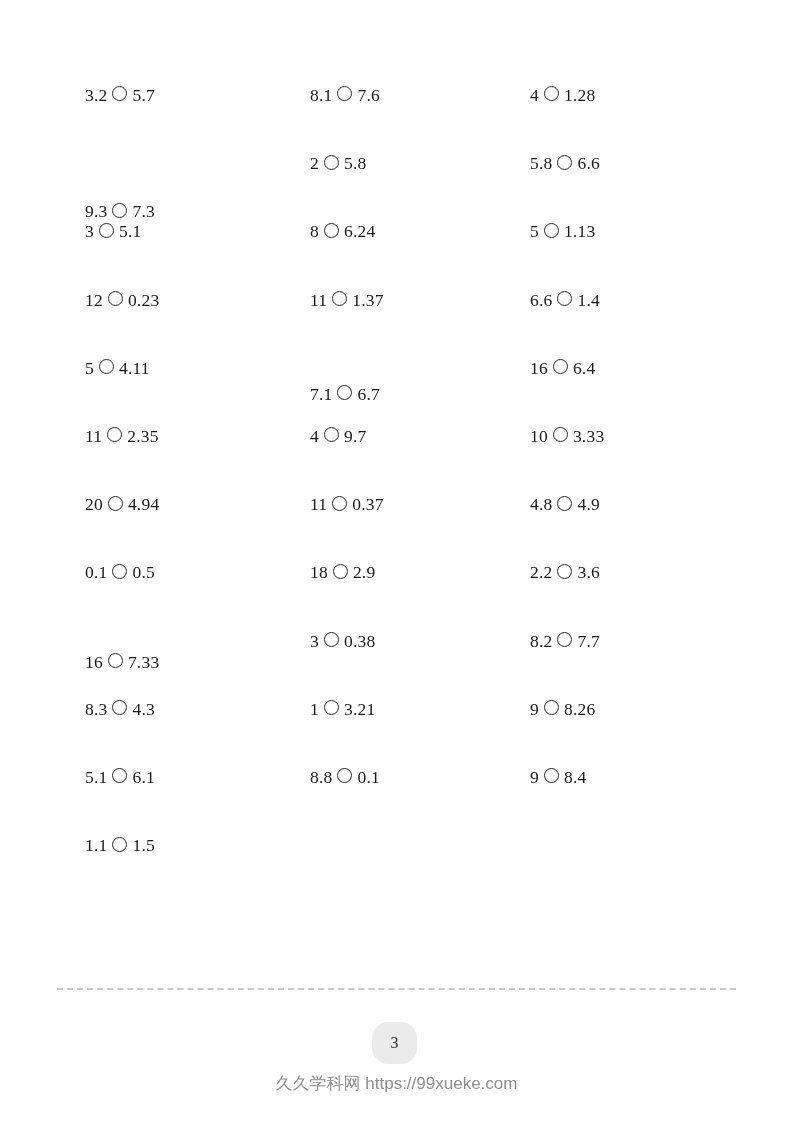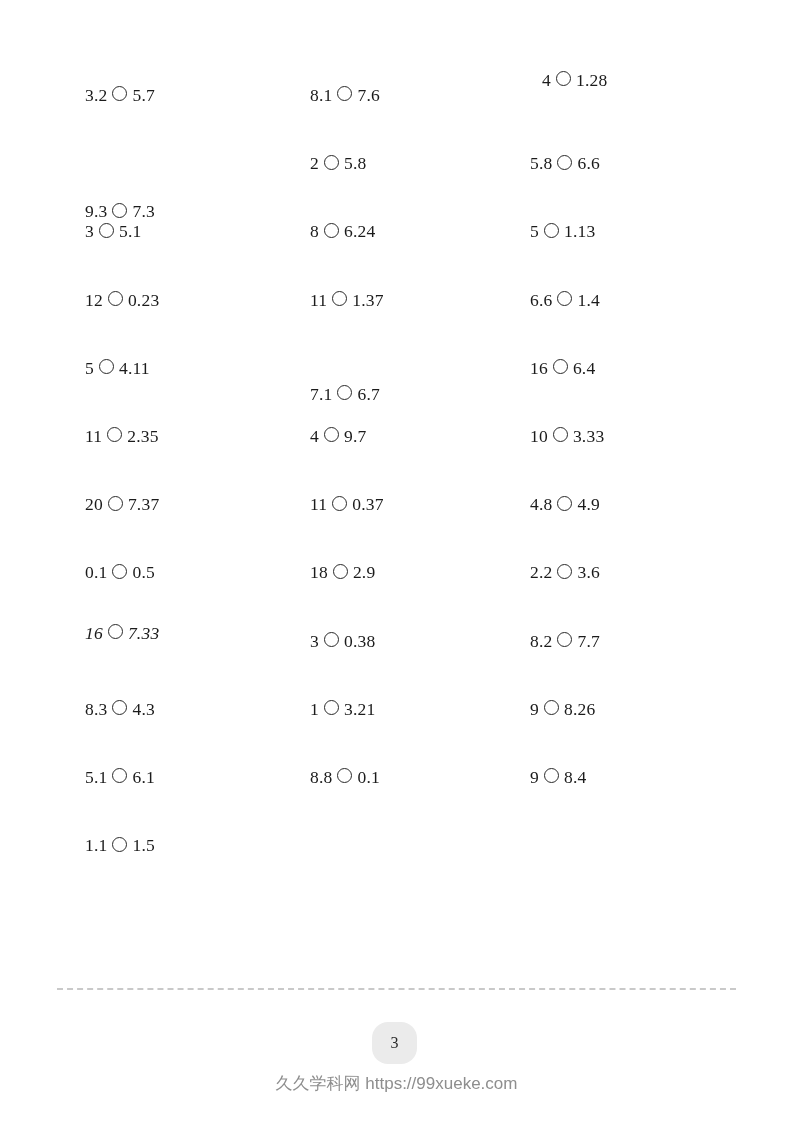--- a/index.html
+++ b/index.html
@@ -122,42 +122,42 @@
 <div id="worksheet">
 
   <div class="columns">
       <div class="problem-column col-0">
         <div class="problem-row" style="top: 80px;"><span class="operand">3.2</span><span class="compare-circle"></span><span class="operand">5.7</span></div>
         <div class="problem-row" style="top: 148.2px; margin-top: 48px;"><span class="operand">9.3</span><span class="compare-circle"></span><span class="operand">7.3</span></div>
         <div class="problem-row" style="top: 216.4px;"><span class="operand">3</span><span class="compare-circle"></span><span class="operand">5.1</span></div>
         <div class="problem-row" style="top: 284.6px;"><span class="operand">12</span><span class="compare-circle"></span><span class="operand">0.23</span></div>
         <div class="problem-row" style="top: 352.8px;"><span class="operand">5</span><span class="compare-circle"></span><span class="operand">4.11</span></div>
         <div class="problem-row" style="top: 421px;"><span class="operand">11</span><span class="compare-circle"></span><span class="operand">2.35</span></div>
-        <div class="problem-row" style="top: 489.2px;"><span class="operand">20</span><span class="compare-circle"></span><span class="operand">7.37</span></div>
+        <div class="problem-row" style="top: 489.2px;"><span class="operand">20</span><span class="compare-circle"></span><span class="operand">4.94</span></div>
         <div class="problem-row" style="top: 557.4px;"><span class="operand">0.1</span><span class="compare-circle"></span><span class="operand">0.5</span></div>
-        <div class="problem-row" style="top: 618px; font-style: italic;"><span class="operand">16</span><span class="compare-circle"></span><span class="operand">7.33</span></div>
+        <div class="problem-row" style="top: 647px;"><span class="operand">16</span><span class="compare-circle"></span><span class="operand">7.33</span></div>
         <div class="problem-row" style="top: 693.8px;"><span class="operand">8.3</span><span class="compare-circle"></span><span class="operand">4.3</span></div>
         <div class="problem-row" style="top: 762px;"><span class="operand">5.1</span><span class="compare-circle"></span><span class="operand">6.1</span></div>
         <div class="problem-row" style="top: 830.2px;"><span class="operand">1.1</span><span class="compare-circle"></span><span class="operand">1.5</span></div>
       </div>
       <div class="problem-column col-1">
         <div class="problem-row" style="top: 80px;"><span class="operand">8.1</span><span class="compare-circle"></span><span class="operand">7.6</span></div>
         <div class="problem-row" style="top: 148.2px;"><span class="operand">2</span><span class="compare-circle"></span><span class="operand">5.8</span></div>
         <div class="problem-row" style="top: 216.4px;"><span class="operand">8</span><span class="compare-circle"></span><span class="operand">6.24</span></div>
         <div class="problem-row" style="top: 284.6px;"><span class="operand">11</span><span class="compare-circle"></span><span class="operand">1.37</span></div>
         <div class="problem-row" style="top: 352.8px; margin-top: 26px;"><span class="operand">7.1</span><span class="compare-circle"></span><span class="operand">6.7</span></div>
         <div class="problem-row" style="top: 421px;"><span class="operand">4</span><span class="compare-circle"></span><span class="operand">9.7</span></div>
         <div class="problem-row" style="top: 489.2px;"><span class="operand">11</span><span class="compare-circle"></span><span class="operand">0.37</span></div>
         <div class="problem-row" style="top: 557.4px;"><span class="operand">18</span><span class="compare-circle"></span><span class="operand">2.9</span></div>
         <div class="problem-row" style="top: 625.6px;"><span class="operand">3</span><span class="compare-circle"></span><span class="operand">0.38</span></div>
         <div class="problem-row" style="top: 693.8px;"><span class="operand">1</span><span class="compare-circle"></span><span class="operand">3.21</span></div>
         <div class="problem-row" style="top: 762px;"><span class="operand">8.8</span><span class="compare-circle"></span><span class="operand">0.1</span></div>
       </div>
       <div class="problem-column col-2">
-        <div class="problem-row" style="top: 65px; margin-left: 12px;"><span class="operand">4</span><span class="compare-circle"></span><span class="operand">1.28</span></div>
+        <div class="problem-row" style="top: 80px;"><span class="operand">4</span><span class="compare-circle"></span><span class="operand">1.28</span></div>
         <div class="problem-row" style="top: 148.2px;"><span class="operand">5.8</span><span class="compare-circle"></span><span class="operand">6.6</span></div>
         <div class="problem-row" style="top: 216.4px;"><span class="operand">5</span><span class="compare-circle"></span><span class="operand">1.13</span></div>
         <div class="problem-row" style="top: 284.6px;"><span class="operand">6.6</span><span class="compare-circle"></span><span class="operand">1.4</span></div>
         <div class="problem-row" style="top: 352.8px;"><span class="operand">16</span><span class="compare-circle"></span><span class="operand">6.4</span></div>
         <div class="problem-row" style="top: 421px;"><span class="operand">10</span><span class="compare-circle"></span><span class="operand">3.33</span></div>
         <div class="problem-row" style="top: 489.2px;"><span class="operand">4.8</span><span class="compare-circle"></span><span class="operand">4.9</span></div>
         <div class="problem-row" style="top: 557.4px;"><span class="operand">2.2</span><span class="compare-circle"></span><span class="operand">3.6</span></div>
         <div class="problem-row" style="top: 625.6px;"><span class="operand">8.2</span><span class="compare-circle"></span><span class="operand">7.7</span></div>
         <div class="problem-row" style="top: 693.8px;"><span class="operand">9</span><span class="compare-circle"></span><span class="operand">8.26</span></div>
         <div class="problem-row" style="top: 762px;"><span class="operand">9</span><span class="compare-circle"></span><span class="operand">8.4</span></div>

